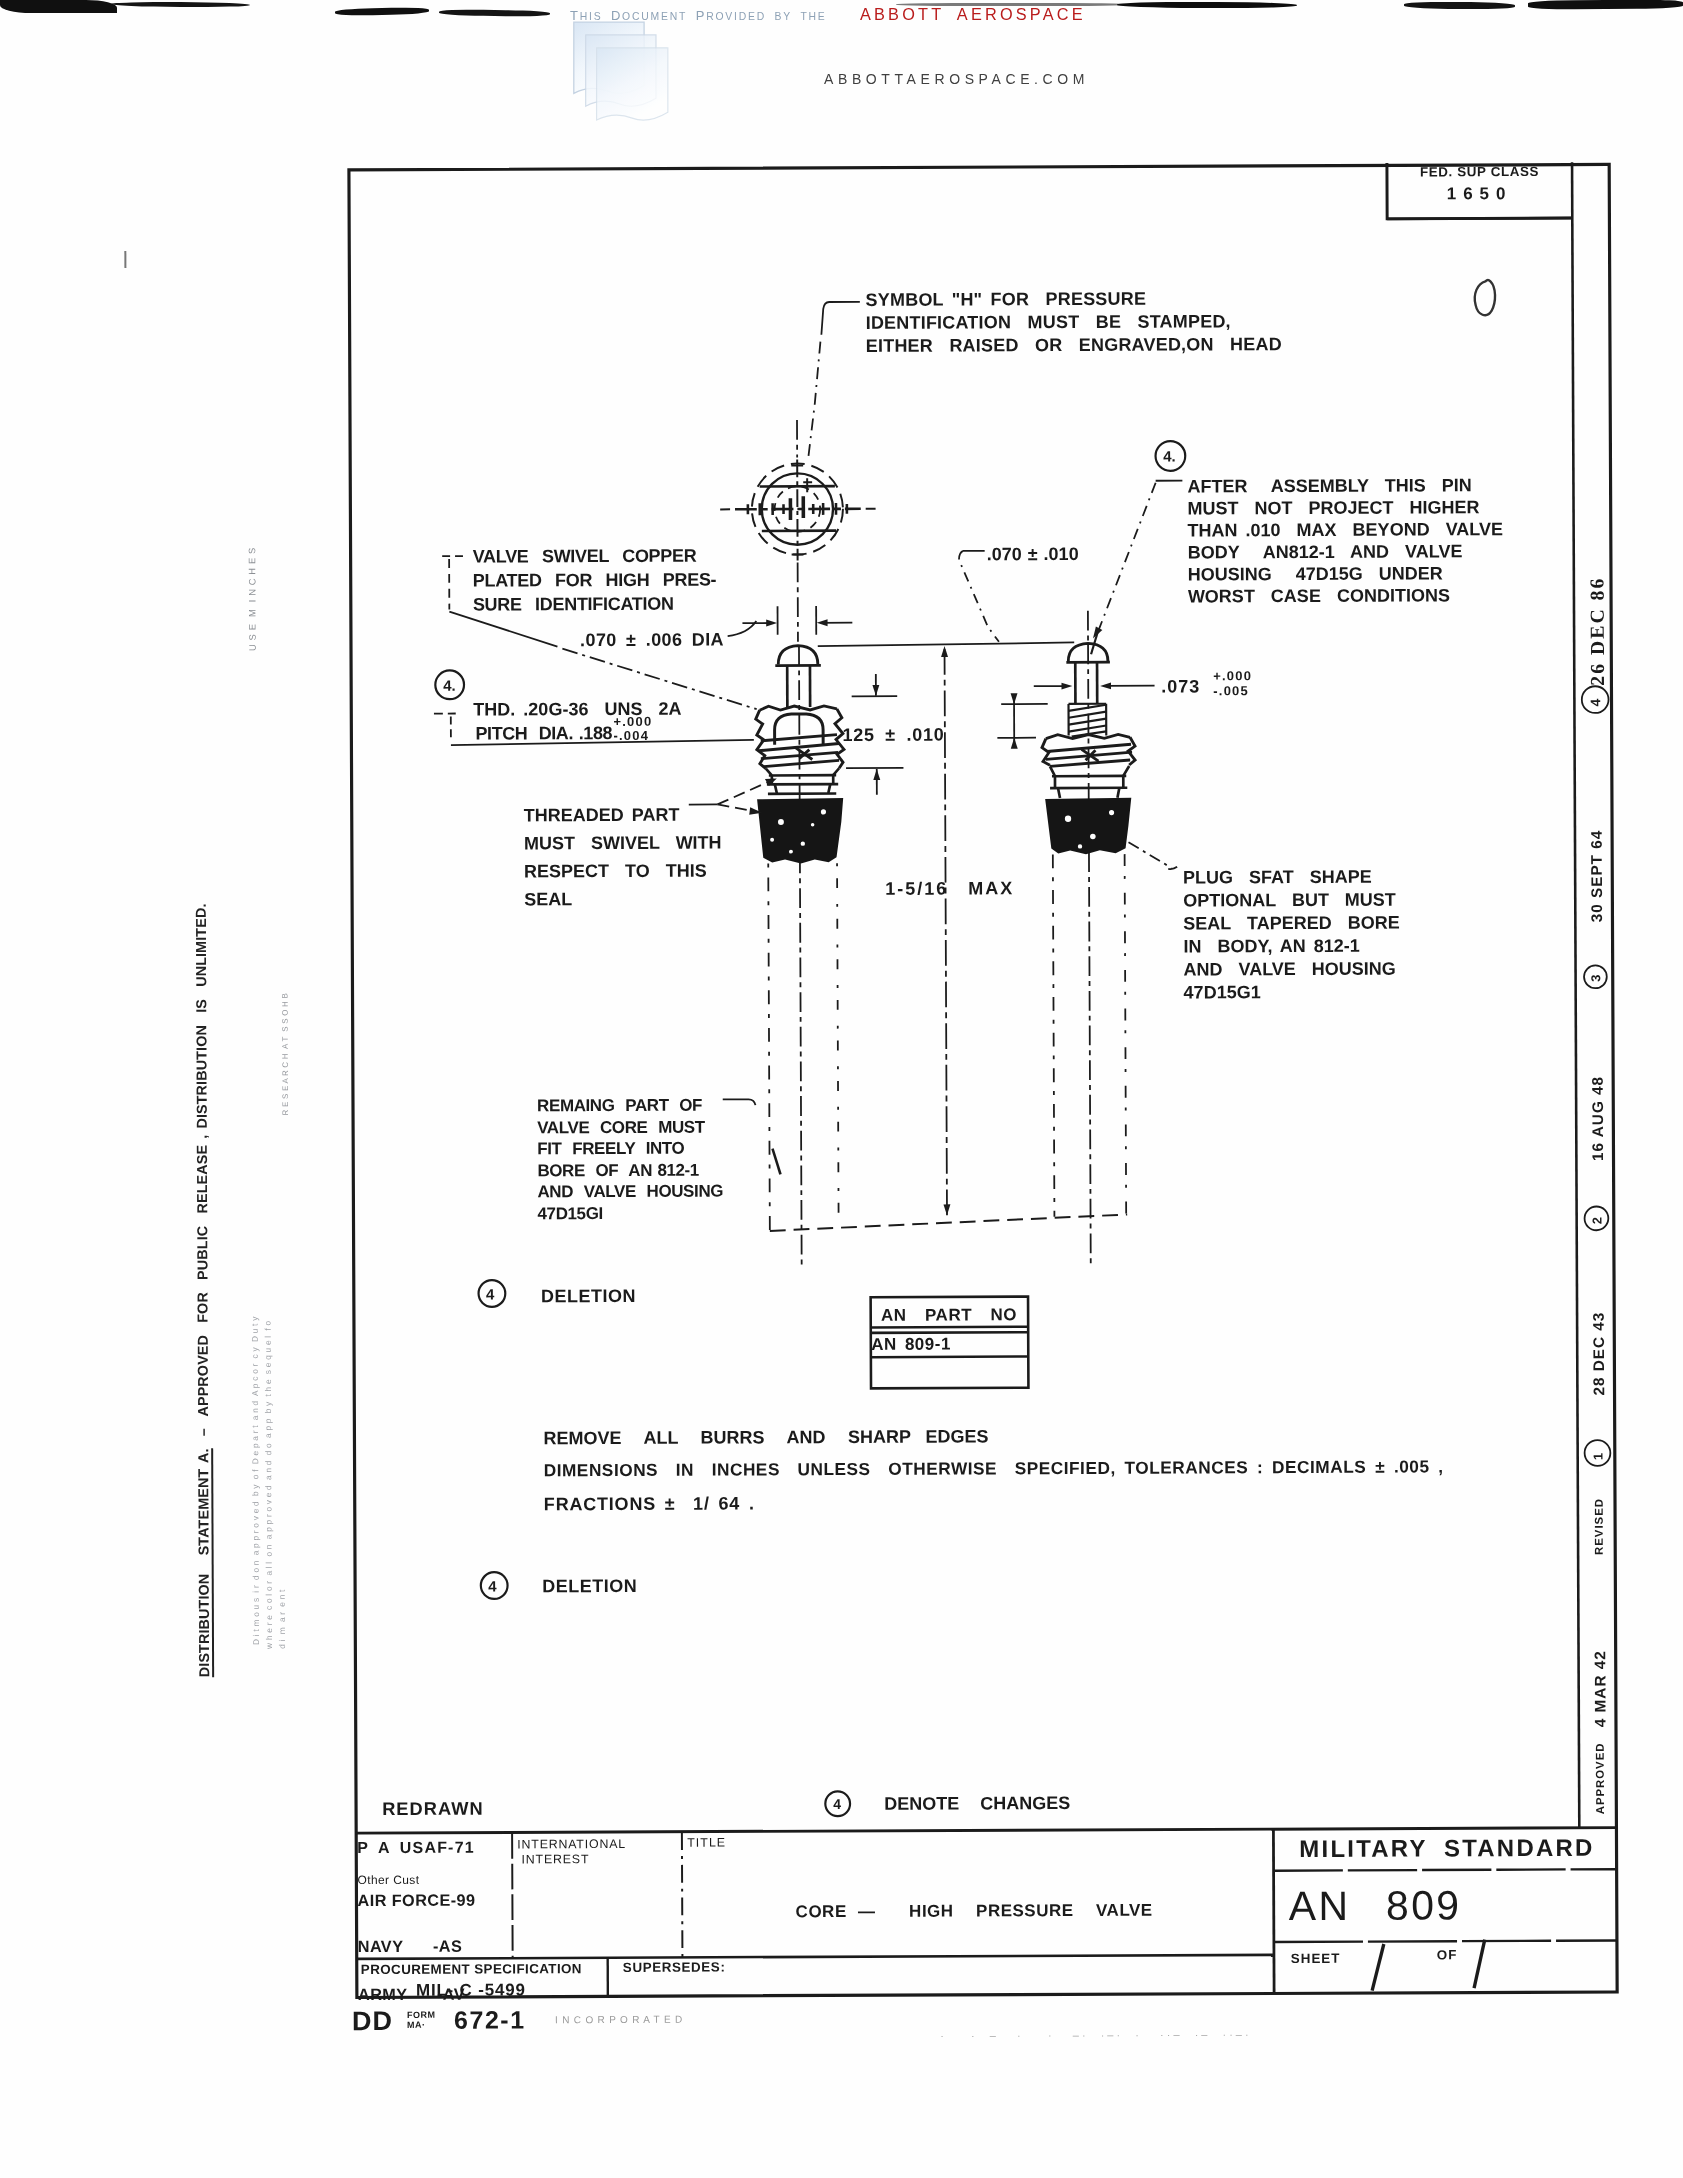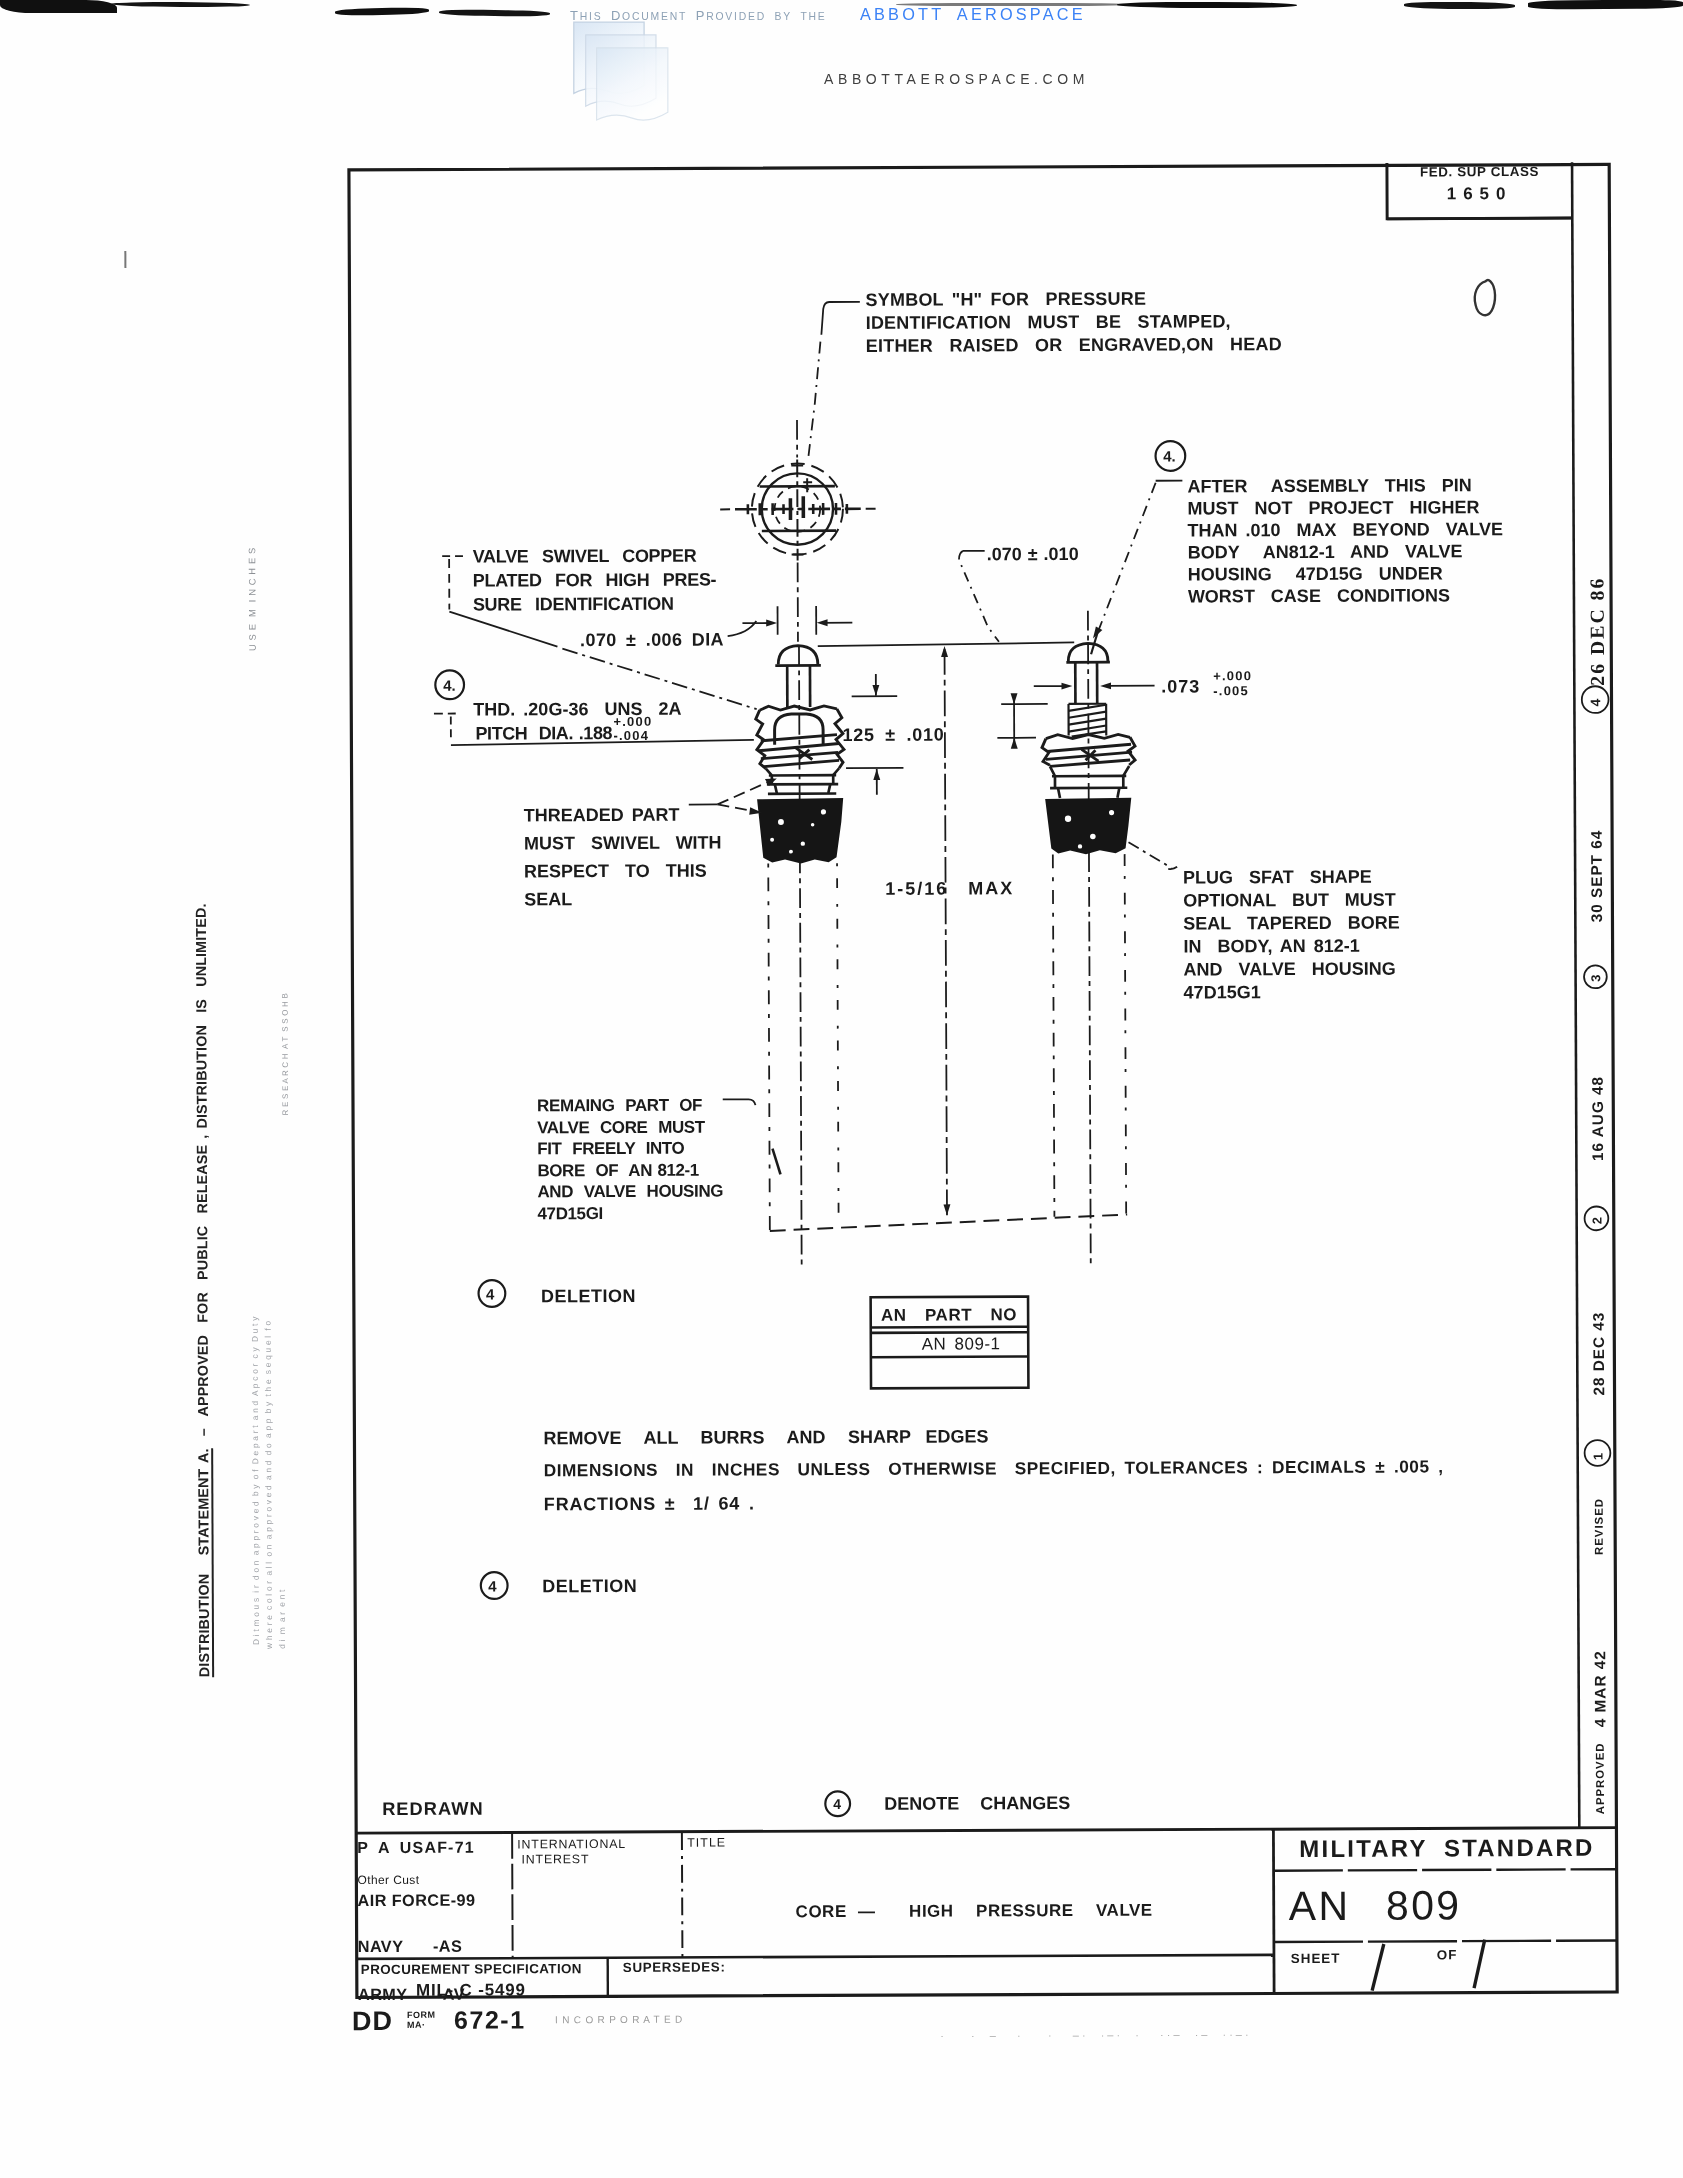--- a/index.html
+++ b/index.html
@@ -39,21 +39,21 @@
           <stop offset="1" stop-color="#ffffff"></stop>
     </linearGradient>
   </defs>
   <path d="M20 12 h71 v64 q-20 12 -36 6 q-18 -7 -35 2 z" fill="url(#pg)" stroke="#c4d2e2" stroke-width="1.3"></path>
   <path d="M32 25 h71 v64 q-20 12 -36 6 q-18 -7 -35 2 z" fill="url(#pg)" stroke="#ccd8e6" stroke-width="1.2" opacity=".85"></path>
   <path d="M43 38 h72 v65 q-20 12 -36 6 q-18 -7 -36 2 z" fill="url(#pg)" stroke="#d4dfea" stroke-width="1.2" opacity=".8"></path>
 </svg>
 
 <div class="t" style="left:570px;top:9px;font-size:13px;letter-spacing:1.8px;word-spacing:3px;color:#8da1b5;">T<span style="font-size:10.4px">HIS</span> D<span style="font-size:10.4px">OCUMENT</span> P<span style="font-size:10.4px">ROVIDED</span> <span style="font-size:10.4px">BY</span> <span style="font-size:10.4px">THE</span></div>
 
-<div class="t" style="left:860px;top:6px;font-size:16.3px;letter-spacing:3.2px;word-spacing:6px;color:#3b82f6;">ABBOTT AEROSPACE</div>
+<div class="t" style="left:860px;top:6px;font-size:16.3px;letter-spacing:3.2px;word-spacing:6px;color:#b91c1c;">ABBOTT AEROSPACE</div>
 
 
 <div class="t" style="left:824px;top:72px;font-size:14px;letter-spacing:4.6px;color:#404040;">ABBOTTAEROSPACE.COM</div>
 
 <div id="scan">
 
 <div style="position:absolute;left:128px;top:248px;width:2px;height:17px;background:#777;"></div>
 
 <div class="t rot" style="left:209px;top:1660px;font-size:14.4px;font-weight:bold;letter-spacing:0.1px;word-spacing:2px;color:#222;"><span style="border-bottom:2px solid #222;">DISTRIBUTION&nbsp;&nbsp; STATEMENT A.</span> &nbsp;–&nbsp; APPROVED&nbsp; FOR&nbsp; PUBLIC&nbsp; RELEASE&nbsp;, DISTRIBUTION&nbsp; IS&nbsp; UNLIMITED.</div>
 
@@ -517,21 +517,21 @@
 BORE  OF  AN 812-1
 AND  VALVE  HOUSING
 47D15GI</div>
 
 <div class="t" style="left:540px;top:1286px;font-size:18px;font-weight:bold;letter-spacing:0.5px;">DELETION</div>
 
 <div class="t" style="left:485px;top:1285px;font-size:15px;font-weight:bold;">4</div>
 
 <div class="t" style="left:870px;top:1307px;width:156px;text-align:center;font-size:17px;font-weight:bold;letter-spacing:0.5px;word-spacing:4px;">AN  PART  NO</div>
 
-<div class="t" style="left:870px;top:1336px;width:180px;text-align:center;font-size:17px;font-weight:normal;letter-spacing:0.5px;word-spacing:3px;">AN 809-1</div>
+<div class="t" style="left:870px;top:1336px;width:180px;text-align:left;font-size:17px;font-weight:bold;letter-spacing:0.5px;word-spacing:3px;">AN 809-1</div>
 
 <div class="t" style="left:542px;top:1428px;font-size:18px;font-weight:bold;letter-spacing:0px;word-spacing:2.5px;">REMOVE   ALL   BURRS   AND   SHARP  EDGES</div>
 
 <div class="t" style="left:542px;top:1461px;font-size:17.3px;font-weight:bold;letter-spacing:0.5px;word-spacing:3.5px;">DIMENSIONS  IN  INCHES  UNLESS  OTHERWISE  SPECIFIED, TOLERANCES : DECIMALS ± .005 ,</div>
 
 <div class="t" style="left:542px;top:1494px;font-size:18px;font-weight:bold;letter-spacing:0.8px;word-spacing:3px;">FRACTIONS ±  1/ 64 .</div>
 
 <div class="t" style="left:540px;top:1576px;font-size:18px;font-weight:bold;letter-spacing:0.5px;">DELETION</div>
 
 <div class="t" style="left:486px;top:1577px;font-size:15px;font-weight:bold;">4</div>

